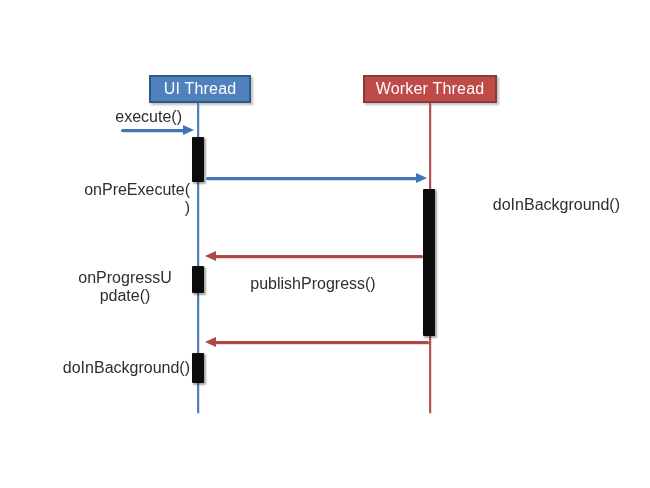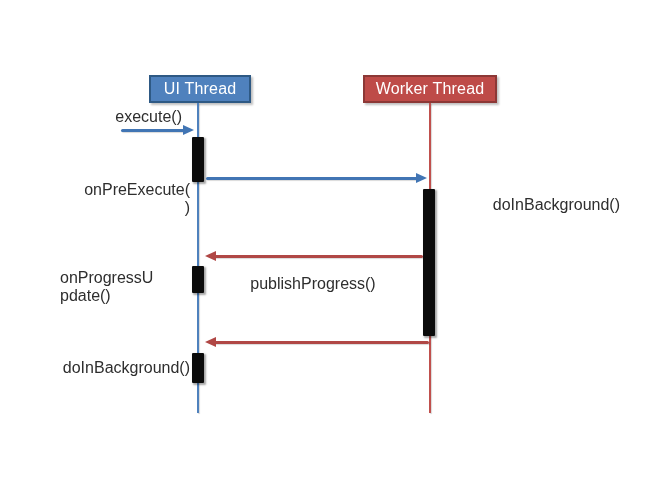--- a/index.html
+++ b/index.html
@@ -98,21 +98,21 @@
     position: absolute;
     color: var(--text);
     font-size: 16px;
     line-height: 18px;
     white-space: pre-line;
   }
   .msg-label.l-execute    { left: 62px;  top: 108px; width: 120px; text-align: right; }
   .msg-label.l-onpre      { left: 60px;  top: 181px; width: 130px; text-align: right; }
   .msg-label.l-doinbg     { left: 460px; top: 196px; width: 160px; text-align: right; }
   .msg-label.l-publish    { left: 228px; top: 227px; width: 170px; text-align: center; margin-top: 48px; }
-  .msg-label.l-onprogress { left: 60px;  top: 269px; width: 130px; text-align: left; }
+  .msg-label.l-onprogress { left: 60px;  top: 269px; width: 130px; text-align: center; }
   .msg-label.l-onpost     { left: 40px;  top: 359px; width: 150px; text-align: right; }
 </style>
 </head>
 <body>
 
 <div class="canvas">
 
   <div class="head-box ui">
     <span>UI Thread</span>
   </div>

